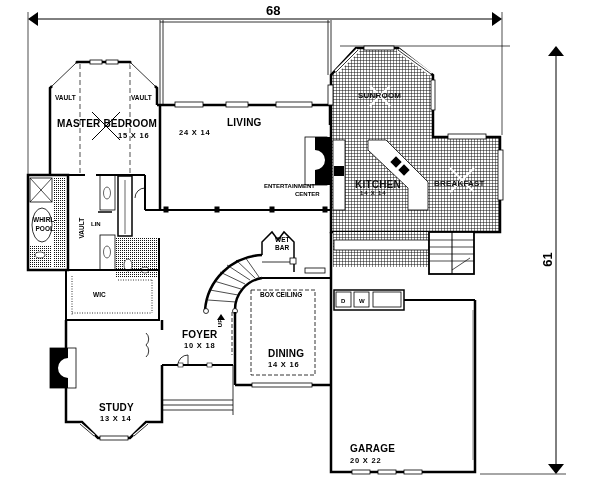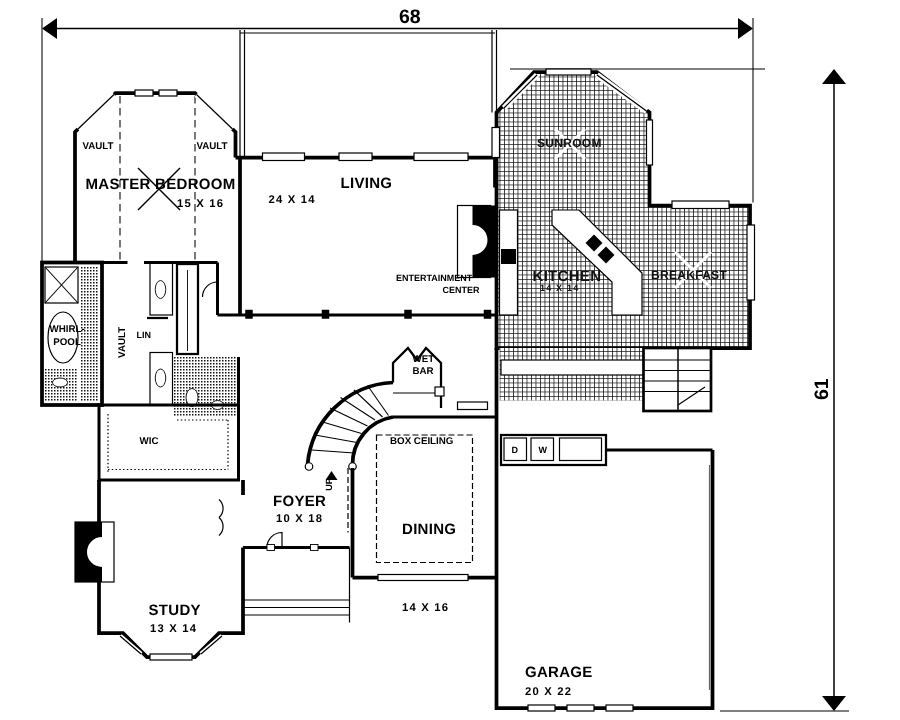--- a/index.html
+++ b/index.html
@@ -258,21 +258,21 @@
 
 <div class="lbl small" style="left:275px;top:237px;">WET</div>
 <div class="lbl small" style="left:275px;top:245px;">BAR</div>
 <div class="lbl small" style="left:260px;top:292px;">BOX CEILING</div>
 <div class="lbl tiny" style="left:216px;top:320px;transform:rotate(-90deg);">UP</div>
 
 <div class="lbl room-name" style="left:182px;top:330px;">FOYER</div>
 <div class="lbl room-size" style="left:184px;top:342px;">10 X 18</div>
 
 <div class="lbl room-name" style="left:268px;top:349px;">DINING</div>
-<div class="lbl room-size" style="left:268px;top:361px;margin-top:40px;">14 X 16</div>
+<div class="lbl room-size" style="left:268px;top:361px;">14 X 16</div>
 
 <div class="lbl room-name" style="left:99px;top:403px;">STUDY</div>
 <div class="lbl room-size" style="left:100px;top:415px;">13 X 14</div>
 
 <div class="lbl tiny" style="left:341px;top:298px;">D</div>
 <div class="lbl tiny" style="left:359px;top:298px;">W</div>
 
 <div class="lbl room-name" style="left:350px;top:444px;">GARAGE</div>
 <div class="lbl room-size" style="left:350px;top:457px;">20 X 22</div>
 

